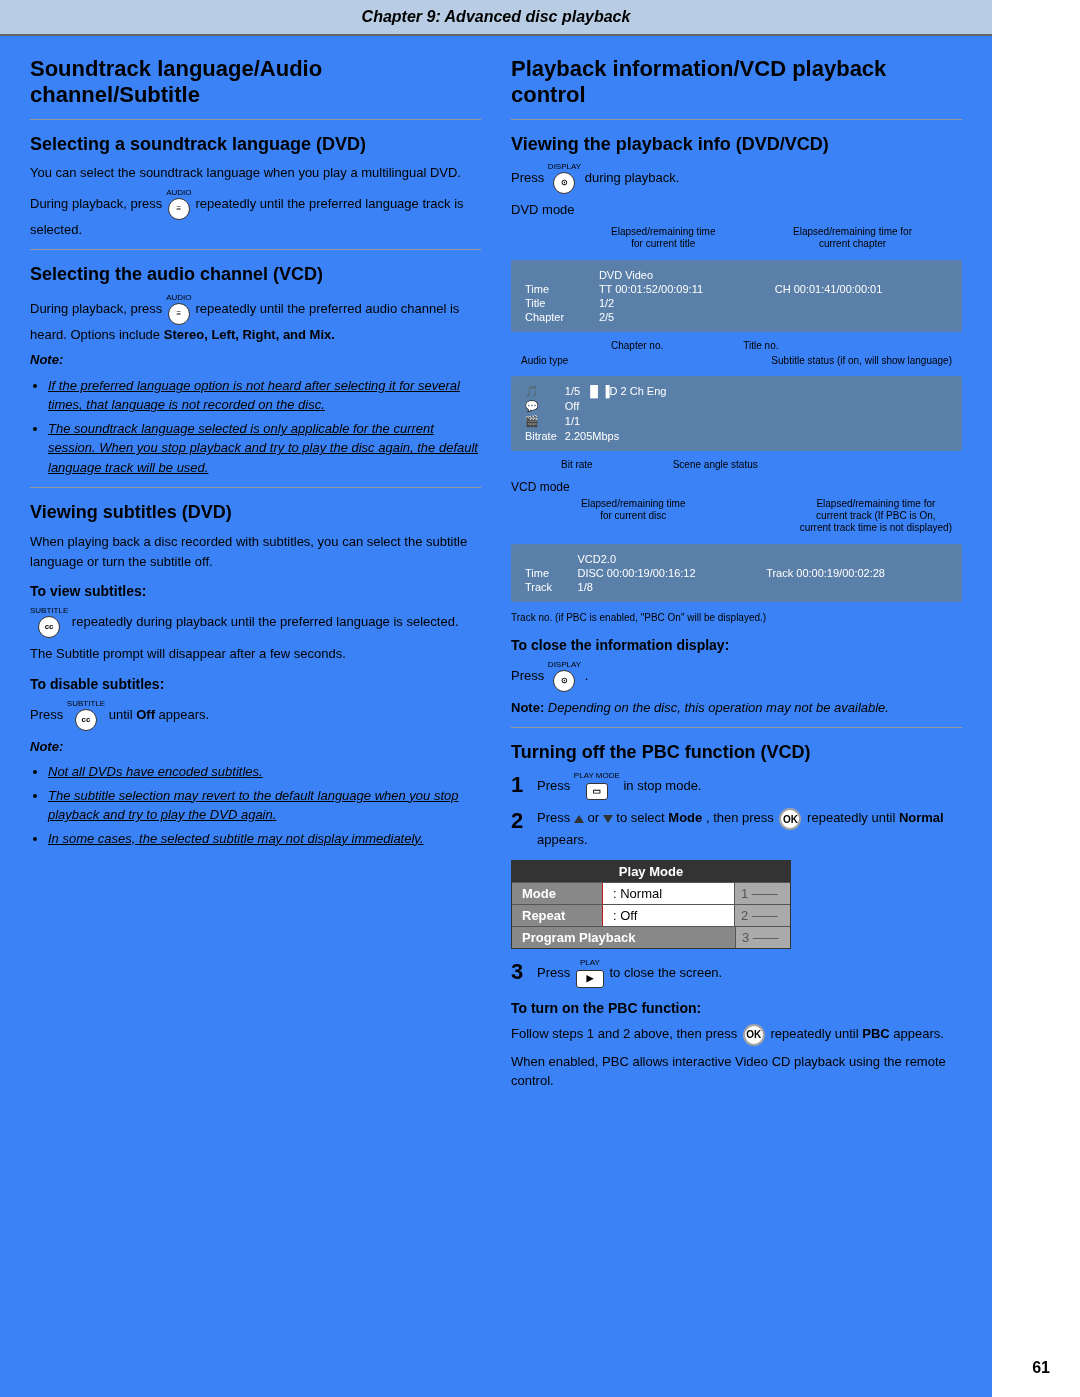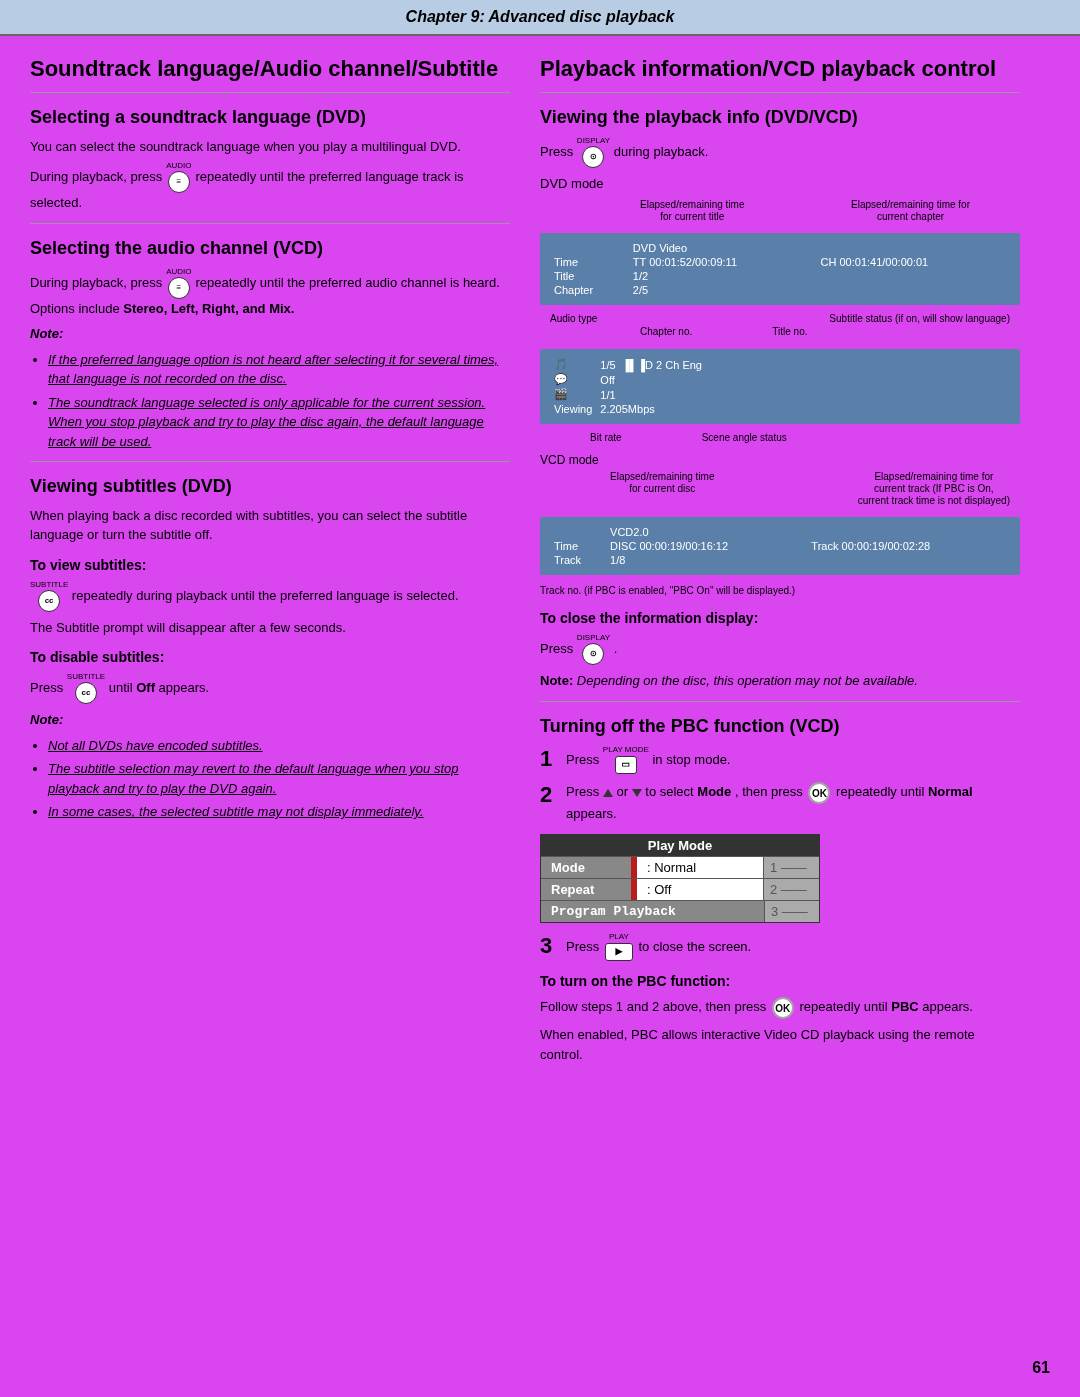--- a/index.html
+++ b/index.html
@@ -6,23 +6,23 @@
     body {
       font-family: Arial, Helvetica, sans-serif;
       font-size: 13px;
       background: #fff;
       color: #000;
       width: 1080px;
       min-height: 1397px;
     }
 
     .page-wrapper {
-      width: 1080px;
+      width: 992px;
       min-height: 1397px;
-      background: #d946ef;
+      background: #3b82f6;
       padding: 0;
     }
 
     
     .chapter-header {
       background: #b8cce4;
       text-align: center;
       padding: 8px 0;
       font-style: italic;
       font-weight: bold;
@@ -181,21 +181,21 @@
       font-weight: bold;
       font-size: 13px;
       min-width: 90px;
     }
 
     .play-mode-center {
       background: #fff;
       padding: 3px 10px;
       font-size: 13px;
       flex: 1;
-      border-left: 6px solid #b91c1c;
+      border-left: 1px solid #b91c1c;
       border-right: 1px solid #555;
     }
 
     .play-mode-right {
       background: #aaa;
       padding: 3px 6px;
       font-size: 13px;
       min-width: 55px;
       color: #555;
     }
@@ -206,21 +206,20 @@
     }
 
     .play-mode-program {
       background: #888;
       color: #fff;
       padding: 3px 10px;
       font-weight: bold;
       font-size: 13px;
       flex: 1;
       text-align: left;
-      font-family: Liberation Mono, monospace;
     }
 
     .play-mode-program-right {
       background: #aaa;
       padding: 3px 6px;
       font-size: 13px;
       min-width: 55px;
       color: #555;
       border-left: 1px solid #555;
     }
@@ -462,47 +461,47 @@
           </tr>
           <tr>
             <td>Chapter</td>
             <td>2/5</td>
             <td></td>
           </tr>
         </tbody>
           </table>
       </div>
 
+      <div style="display:flex; justify-content:flex-start; font-size:10px; padding:0 0 4px 100px; gap: 80px;">
+        <div>Chapter no.</div>
+        <div>Title no.</div>
+      </div>
+
       <div style="display:flex; justify-content:space-between; font-size:10px; padding:0 10px 2px 10px;">
         <div>Audio type</div>
         <div>Subtitle status (if on, will show language)</div>
-      </div>
-
-      <div style="display:flex; justify-content:flex-start; font-size:10px; padding:0 0 4px 100px; gap: 80px;">
-        <div>Chapter no.</div>
-        <div>Title no.</div>
       </div>
 
       <div class="info-display-box">
         <table>
           <tbody>
               <tr>
             <td style="width:24px;">🎵</td>
             <td>1/5 &nbsp;▐▌▐D 2 Ch Eng</td>
           </tr>
           <tr>
             <td>💬</td>
             <td>Off</td>
           </tr>
           <tr>
             <td>🎬</td>
             <td>1/1</td>
           </tr>
           <tr>
-            <td>Viewing</td>
+            <td>Bitrate</td>
             <td>2.205Mbps</td>
           </tr>
         </tbody>
           </table>
       </div>
 
       <div style="display:flex; justify-content:flex-start; font-size:10px; padding:0 0 2px 50px; gap:80px;">
         <div>Bit rate</div>
         <div>Scene angle status</div>
       </div>

